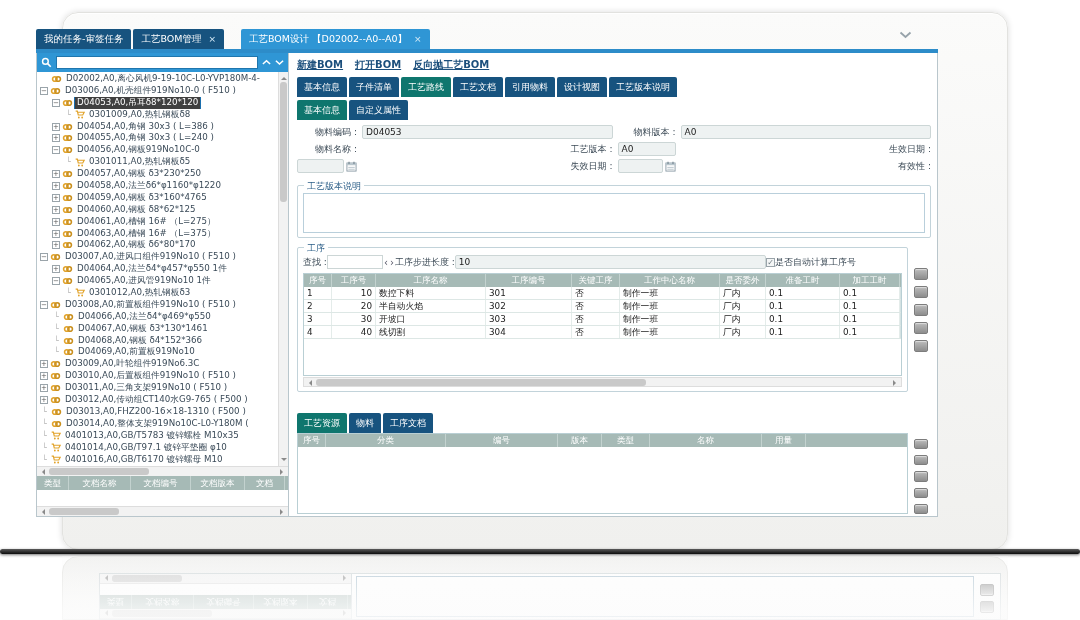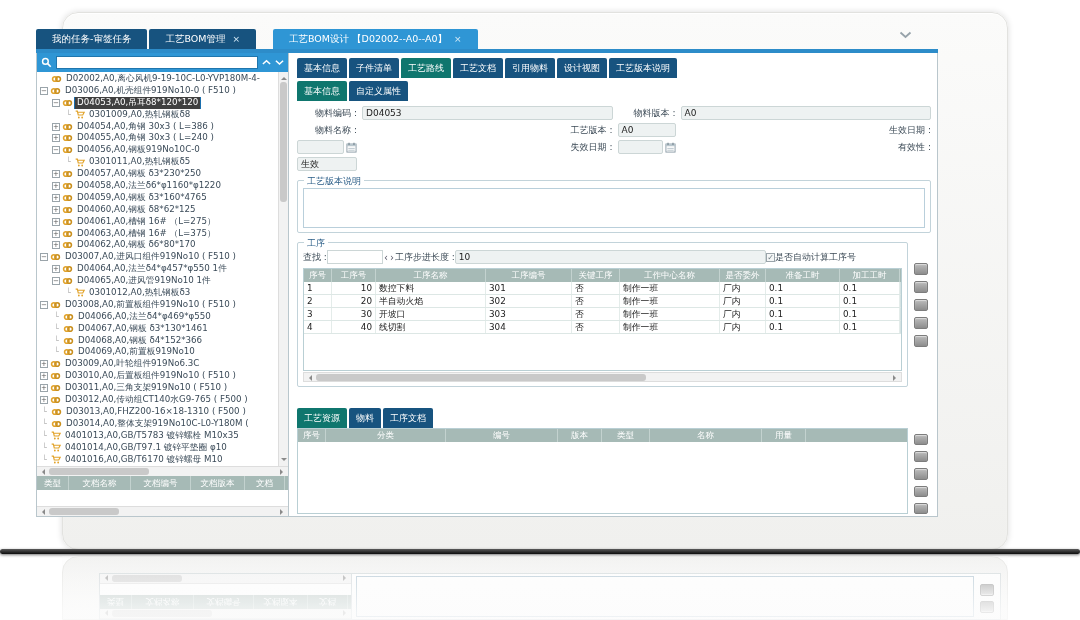--- a/index.html
+++ b/index.html
@@ -16,21 +16,21 @@
     background:linear-gradient(#fafaf9,#efefed);border:1px solid #e0e0dd;border-radius:0 0 16px 16px;}
   .r-app{position:absolute;left:36px;bottom:16px;width:902px;height:47px;border:1px solid #c6cfd3;background:#fff;display:flex}
   .r-left{width:252px;border-right:1px solid #c6cfd3;display:flex;flex-direction:column}
   .r-right{flex:1;padding:2px 4px;display:flex;gap:4px}
   .r-table{flex:1;border:1px solid #9fb8c8;background:#fff}
   .r-icol{width:18px;display:flex;flex-direction:column;gap:5px;padding-top:4px;align-items:center}
   .refl-fade{position:absolute;inset:0;background:linear-gradient(rgba(250,250,250,.3),rgba(252,252,252,.85) 88%)}
   
   .app{position:absolute;left:36px;top:27px;width:902px;height:493px;font-size:10px;color:#333}
   .tabbar{position:relative;height:22px;display:flex;align-items:flex-end}
-  .tab{background:#17537f;color:#fff;font-size:9.5px;padding:4px 16px 3px;margin-right:2px;
+  .tab{background:#17537f;color:#fff;font-size:9.5px;padding:4px 8px 3px;margin-right:2px;
     border-radius:2px 2px 0 0;display:flex;gap:7px;align-items:center;cursor:pointer;white-space:nowrap}
   .tab.active{background:#2f96d5}
   .tab .x{color:#d8ecf8;font-size:9px;line-height:1}
   .tab.gap{margin-left:15px}
   .chev{position:absolute;right:26px;top:3px;cursor:pointer}
   .underline{height:4px;background:#2d8cc9}
   .app-body{display:flex;height:464px;border:1px solid #b9c6cc;border-top:none;background:#fff}
   
   .left{width:252px;border-right:1px solid #b9c6cc;display:flex;flex-direction:column;min-width:0}
   .search{height:19px;background:#2f96d5;display:flex;align-items:center;padding:0 4px;gap:4px;flex:none}
@@ -511,20 +511,25 @@
         </div>
       <div class="doc-body"></div>
       <div class="hscroll">
         <span class="ha l"></span>
         <div class="hthumb" style="width:70px"></div>
         <span class="ha r"></span>
       </div>
     </div>
 
     <div class="right">
+      <div class="links">
+        <span class="lnk">新建BOM</span>
+        <span class="lnk">打开BOM</span>
+        <span class="lnk">反向抛工艺BOM</span>
+      </div>
       <div class="mtabs">
         <div class="mtab">基本信息</div>
         <div class="mtab">子件清单</div>
         <div class="mtab active">工艺路线</div>
         <div class="mtab">工艺文档</div>
         <div class="mtab">引用物料</div>
         <div class="mtab">设计视图</div>
         <div class="mtab">工艺版本说明</div>
       </div>
       <div class="mtabs stabs">
@@ -561,21 +566,20 @@
             <svg width="11" height="11" viewBox="0 0 12 12">
                 <rect x="1" y="2.2" width="10" height="8.8" fill="#fdfdfd" stroke="#8a9aa5"></rect>
                 <rect x="1" y="2.2" width="10" height="2.4" fill="#b9c6cd"></rect>
                 <path d="M3.3 0.8v2.6M8.7 0.8v2.6" stroke="#70828d" stroke-width="1.2"></path>
                 <path d="M2.5 7h7M2.5 9h7" stroke="#a8b8c0" stroke-width="0.8"></path>
               </svg>
           </span>
         </div>
 
         <div class="flab">有效性 :</div>
-        <div class="inp">生效</div>
         <div></div>
           <div></div>
       </div>
 
       <div class="gb">
         <div class="cap">工艺版本说明</div>
         <div class="note"></div>
       </div>
 
       <div class="prow">

